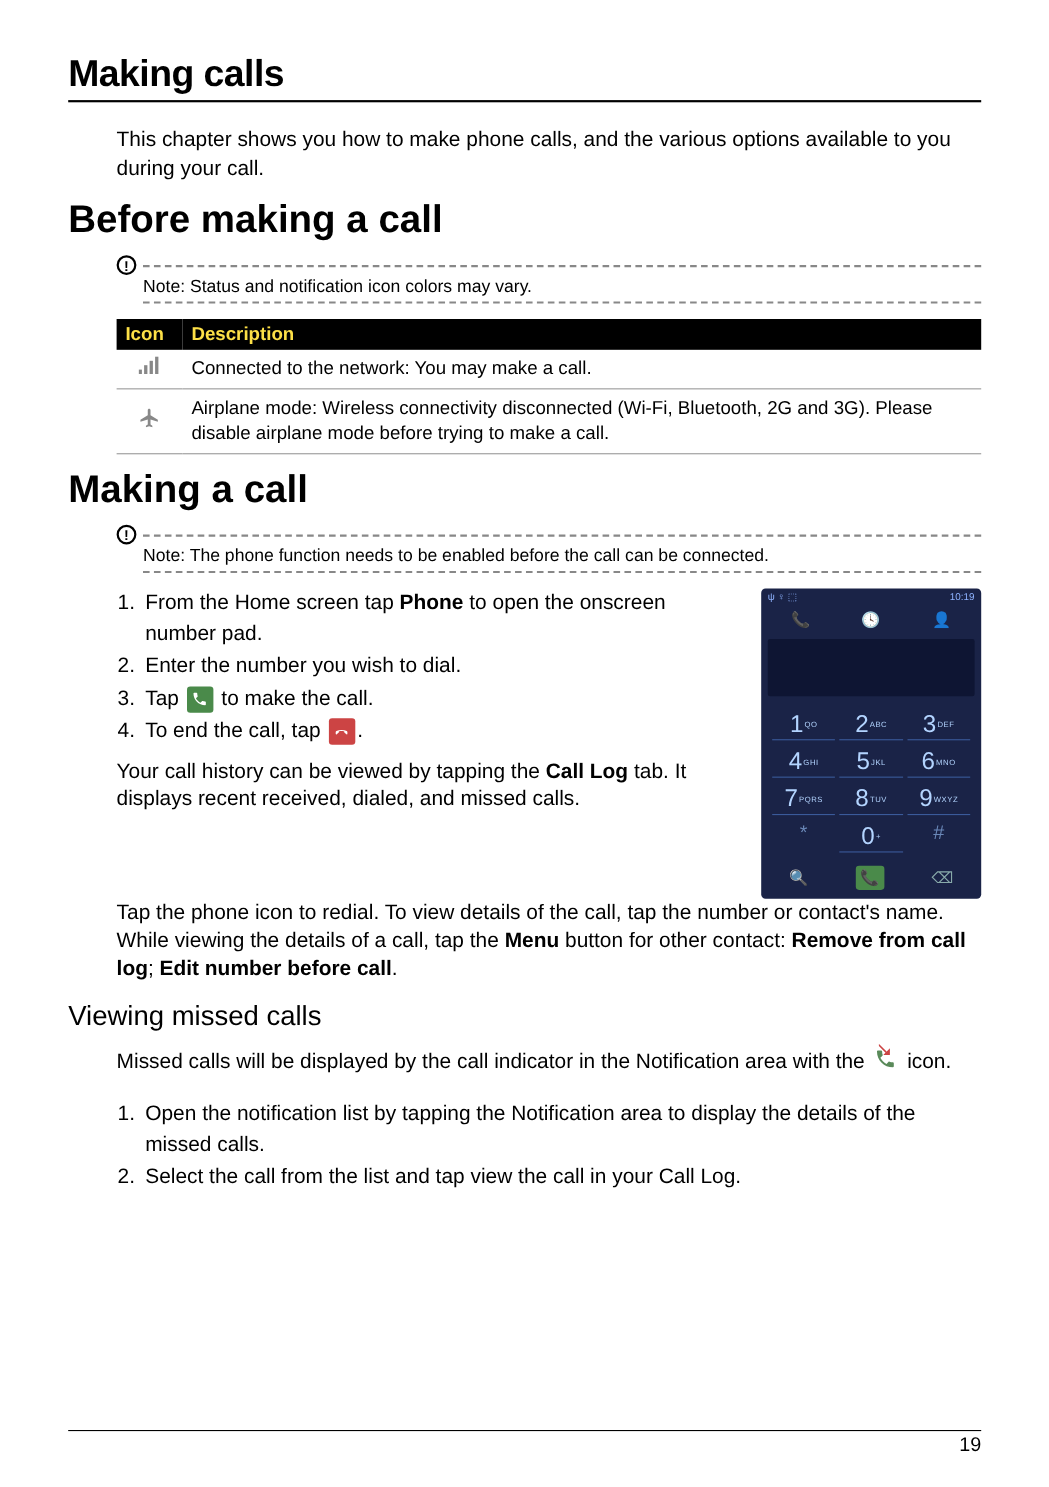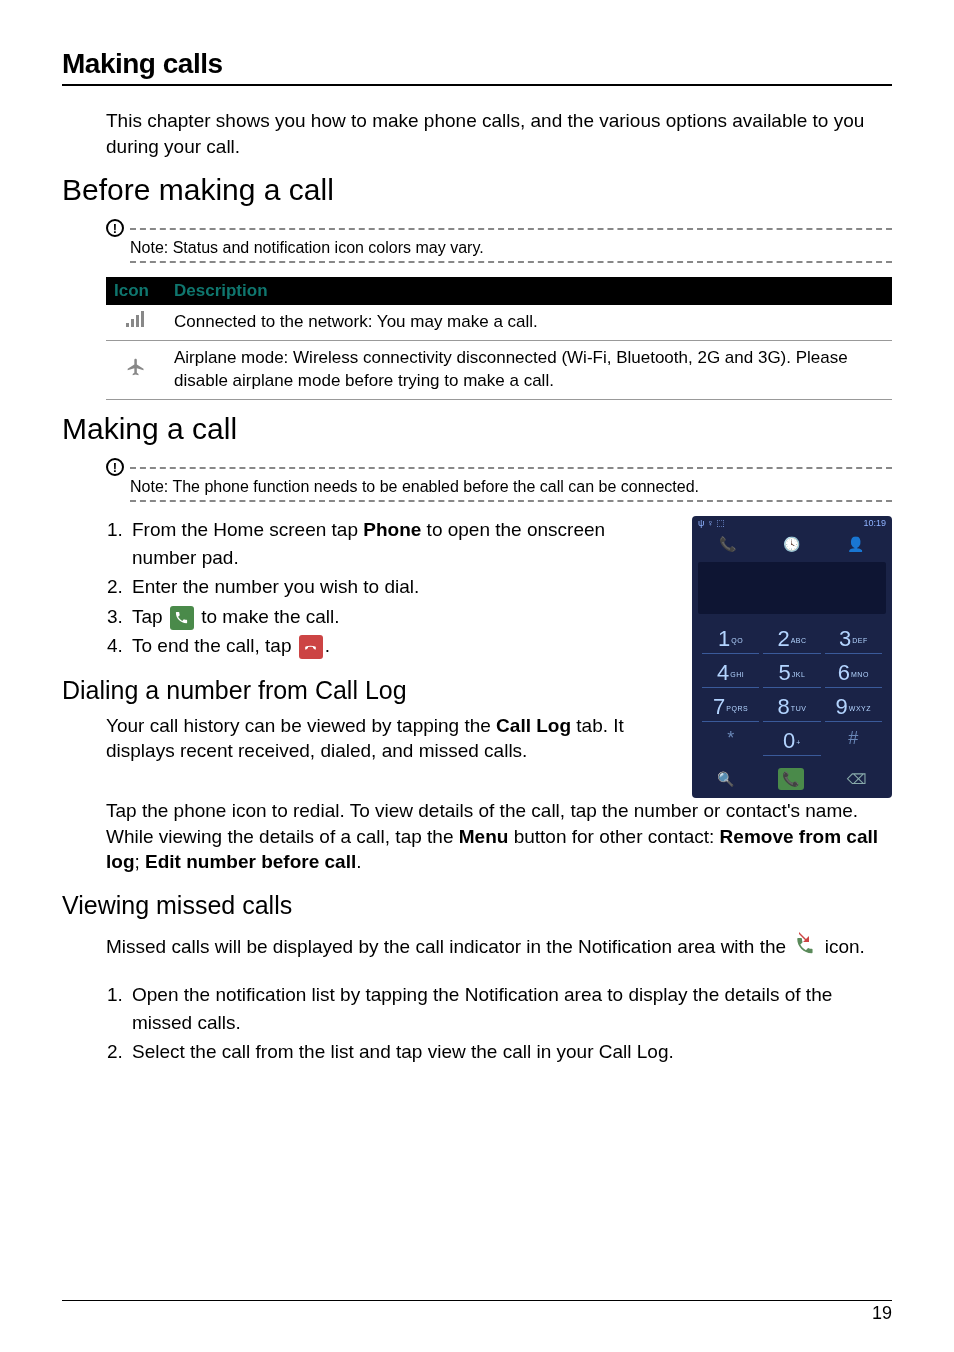--- a/index.html
+++ b/index.html
@@ -1,31 +1,31 @@
 <!DOCTYPE html>
 <html><head>
 <meta charset="utf-8">
 <style>
   * { box-sizing: border-box; margin: 0; padding: 0; }
   html, body { width: 954px; height: 1352px; background: #fff; font-family: Arial, Helvetica, sans-serif; color: #000; }
   .page { padding: 48px 62px 28px 62px; width: 100%; height: 100%; position: relative; }
-  h1.title { font-size: 28px; font-weight: bold; border-bottom: 2px solid #000; padding-bottom: 4px; margin-bottom: 22px; letter-spacing: -0.5px; }
+  h1.title { font-size: 34px; font-weight: bold; border-bottom: 2px solid #000; padding-bottom: 4px; margin-bottom: 22px; letter-spacing: -0.5px; }
   .body-indent { padding-left: 44px; }
   p.body { font-size: 19px; line-height: 1.35; margin-bottom: 14px; }
-  h2.section { font-size: 30px; font-weight: normal; margin: 12px 0 10px 0; font-family: Arial, sans-serif; }
+  h2.section { font-size: 35px; font-weight: bold; margin: 12px 0 10px 0; font-family: Arial, sans-serif; }
   h3.subsection { font-size: 25px; font-weight: normal; margin: 16px 0 8px 0; }
   .note-box { margin: 10px 0 14px 44px; }
   .note-line { display: flex; align-items: flex-start; gap: 6px; }
   .alert-icon { width: 18px; height: 18px; border: 2.5px solid #000; border-radius: 50%; display: inline-flex; align-items: center; justify-content: center; font-weight: bold; font-size: 13px; flex-shrink: 0; margin-top: 2px; }
   .dashes { flex: 1; border-top: 2px dashed #888; height: 0; margin-top: 11px; }
   .note-text { font-size: 16px; margin: 2px 0 2px 24px; }
   .note-text .label { font-weight: normal; }
   .note-bottom { border-top: 2px dashed #888; margin-top: 4px; margin-left: 24px; }
   .icon-table { width: 100%; margin: 8px 0 10px 0; border-collapse: collapse; }
-  .icon-table thead tr { background: #000; color: #0f766e; }
+  .icon-table thead tr { background: #000; color: #fde047; }
   .icon-table th { text-align: left; font-size: 17px; font-weight: bold; padding: 4px 8px; }
   .icon-table td { font-size: 17px; padding: 6px 8px; vertical-align: top; border-bottom: 1px solid #999; line-height: 1.35; }
   .icon-table td.icon-cell { width: 60px; text-align: center; vertical-align: middle; }
   .content-row { display: flex; gap: 18px; align-items: flex-start; }
   .content-left { flex: 1; }
   .phone-img { width: 200px; background: #1a2347; border-radius: 4px; padding: 0; overflow: hidden; flex-shrink: 0; }
   .phone-status { display:flex; justify-content:space-between; padding: 2px 6px; font-size: 9px; color: #8fb3ff; }
   .phone-tabs { display:flex; justify-content: space-around; padding: 6px 4px 10px; }
   .phone-tabs span { color: #aac; font-size: 14px; }
   .phone-display { height: 52px; background: #0e1533; margin: 0 6px 8px; border-radius: 2px; }
@@ -130,21 +130,20 @@
                 </svg>
               </span><span> to make the call.</span></li>
           <li><span>To end the call, tap </span><span class="inline-icon red">
                 <svg viewBox="0 0 24 24">
                   <path d="M12 9C9.3 9 6.8 9.5 4.5 10.4c-.6.2-1 .8-1 1.4v2.7c0 .4.2.7.6.9.3.1.7.1.9-.2l2.5-2c.3-.2.5-.6.5-1v-1c1.3-.4 2.6-.6 4-.6s2.7.2 4 .6v1c0 .4.2.8.5 1l2.5 2c.3.2.6.3.9.2.3-.1.6-.5.6-.9v-2.7c0-.6-.4-1.2-1-1.4C17.2 9.5 14.7 9 12 9z"></path>
                 </svg>
               </span><span>.</span></li>
         </ol>
       </div>
 
-      <h3 class="subsection">Dialing a number from Call Log</h3>
       <div class="body-indent">
         <p class="body"><span>Your call history can be viewed by tapping the </span><span class="bold">Call Log</span><span> tab. It displays recent received, dialed, and missed calls.</span></p>
       </div>
     </div>
 
     <div class="phone-img">
       <div class="phone-status">
         <span>ψ ♀ ⬚</span>
           <span>10:19</span>
       </div>

